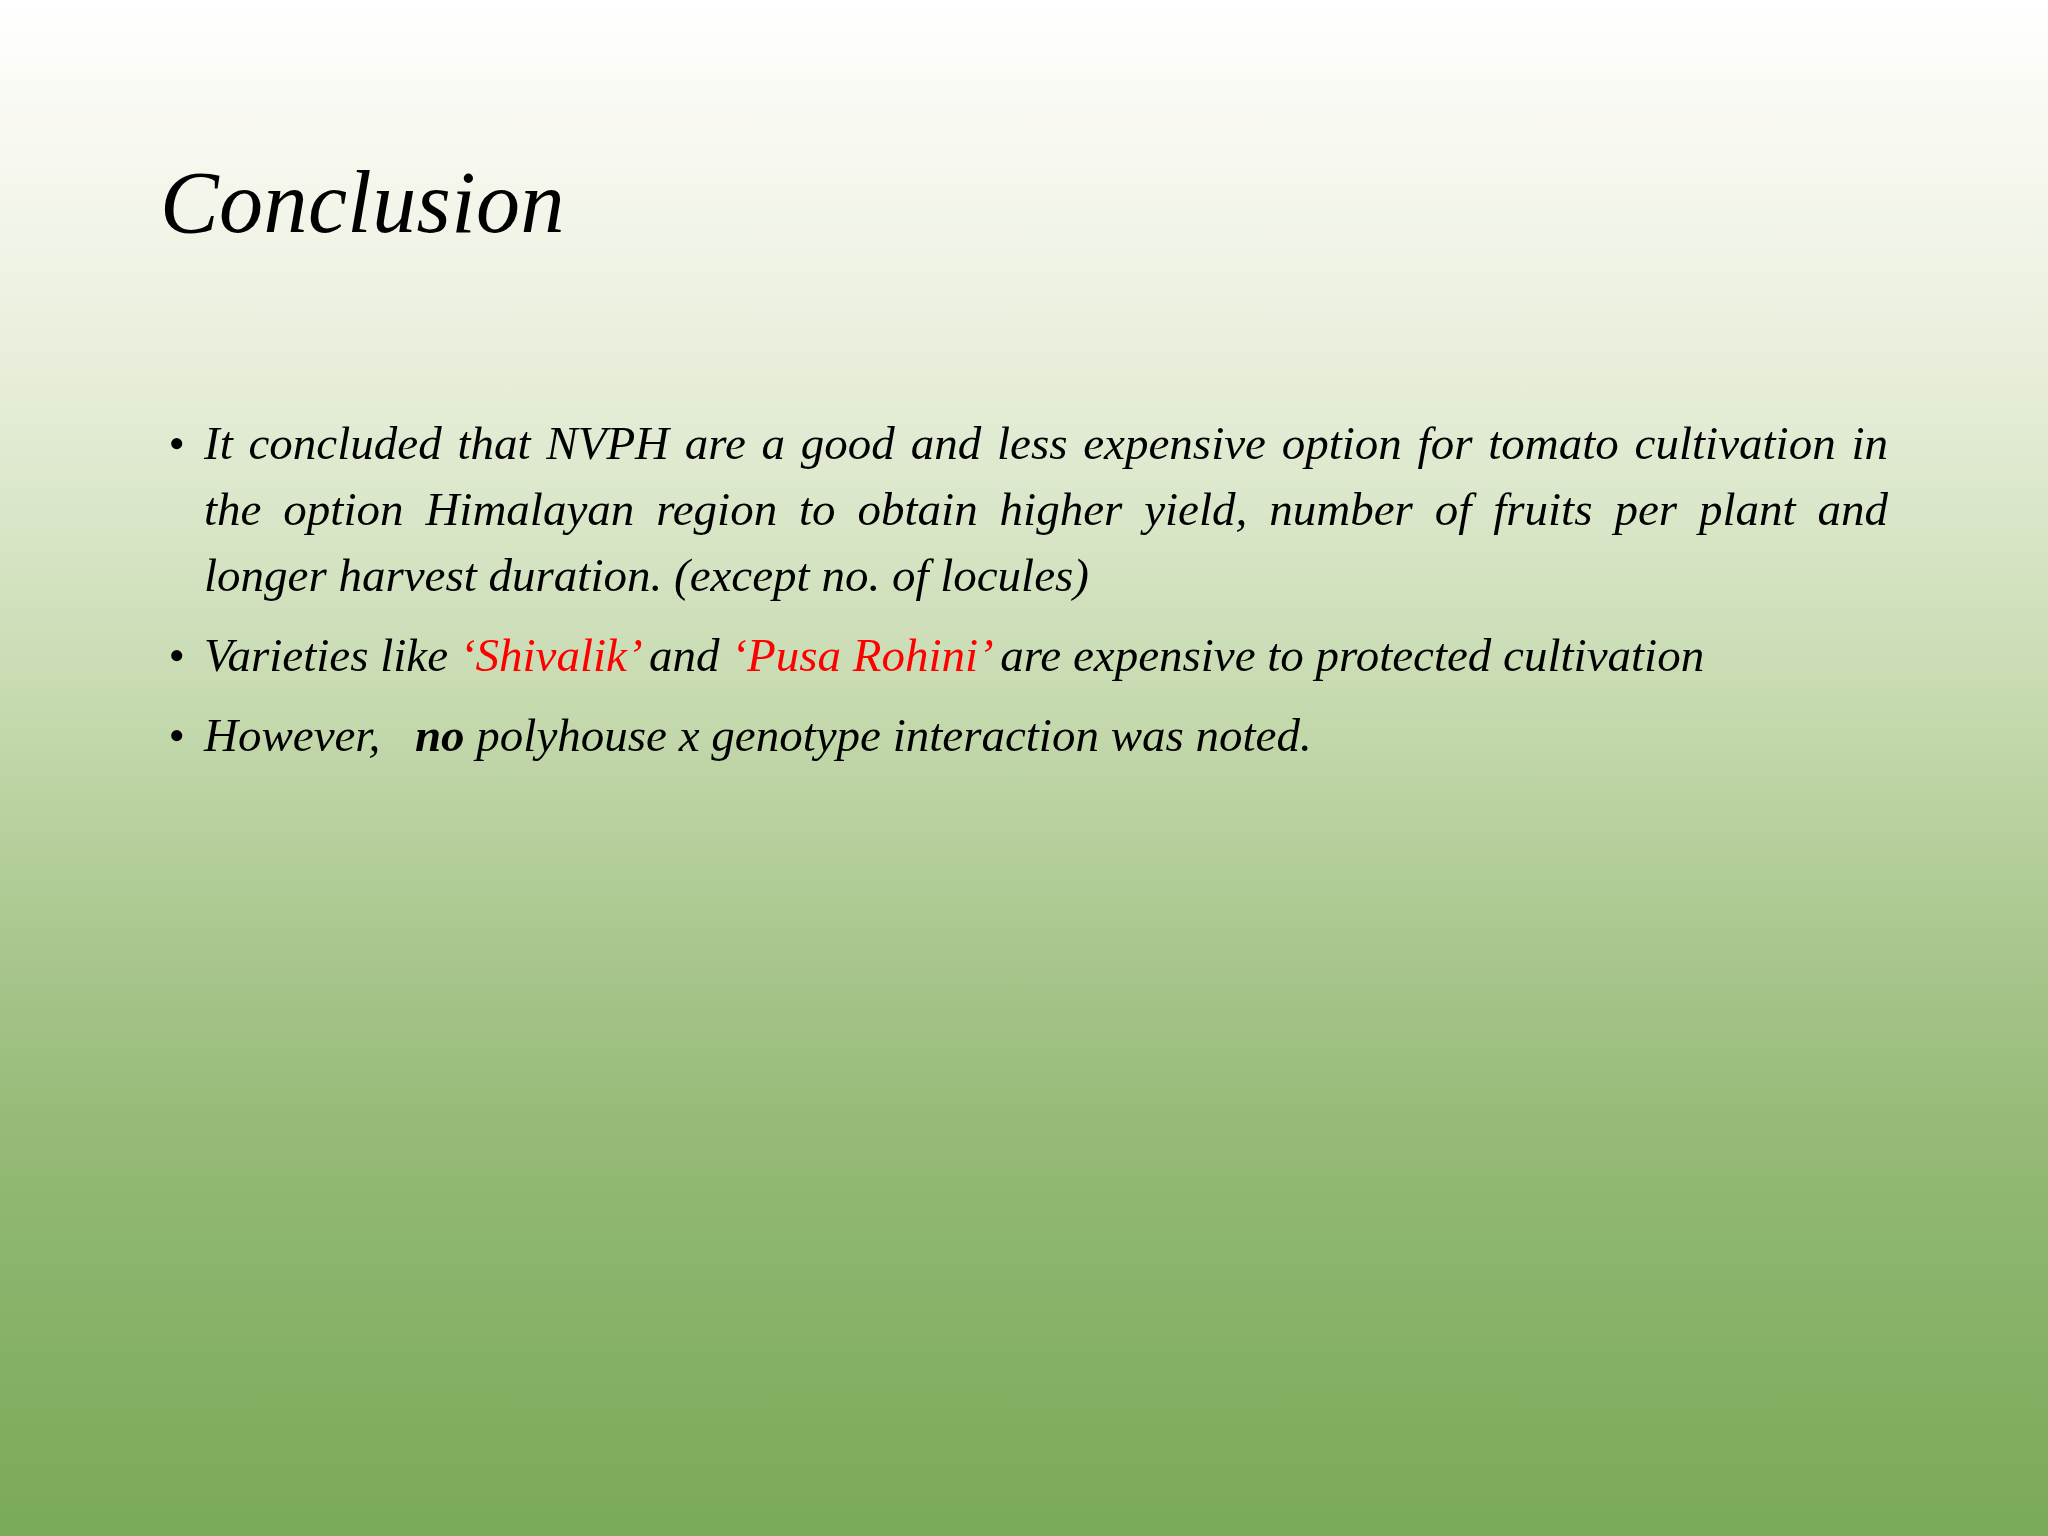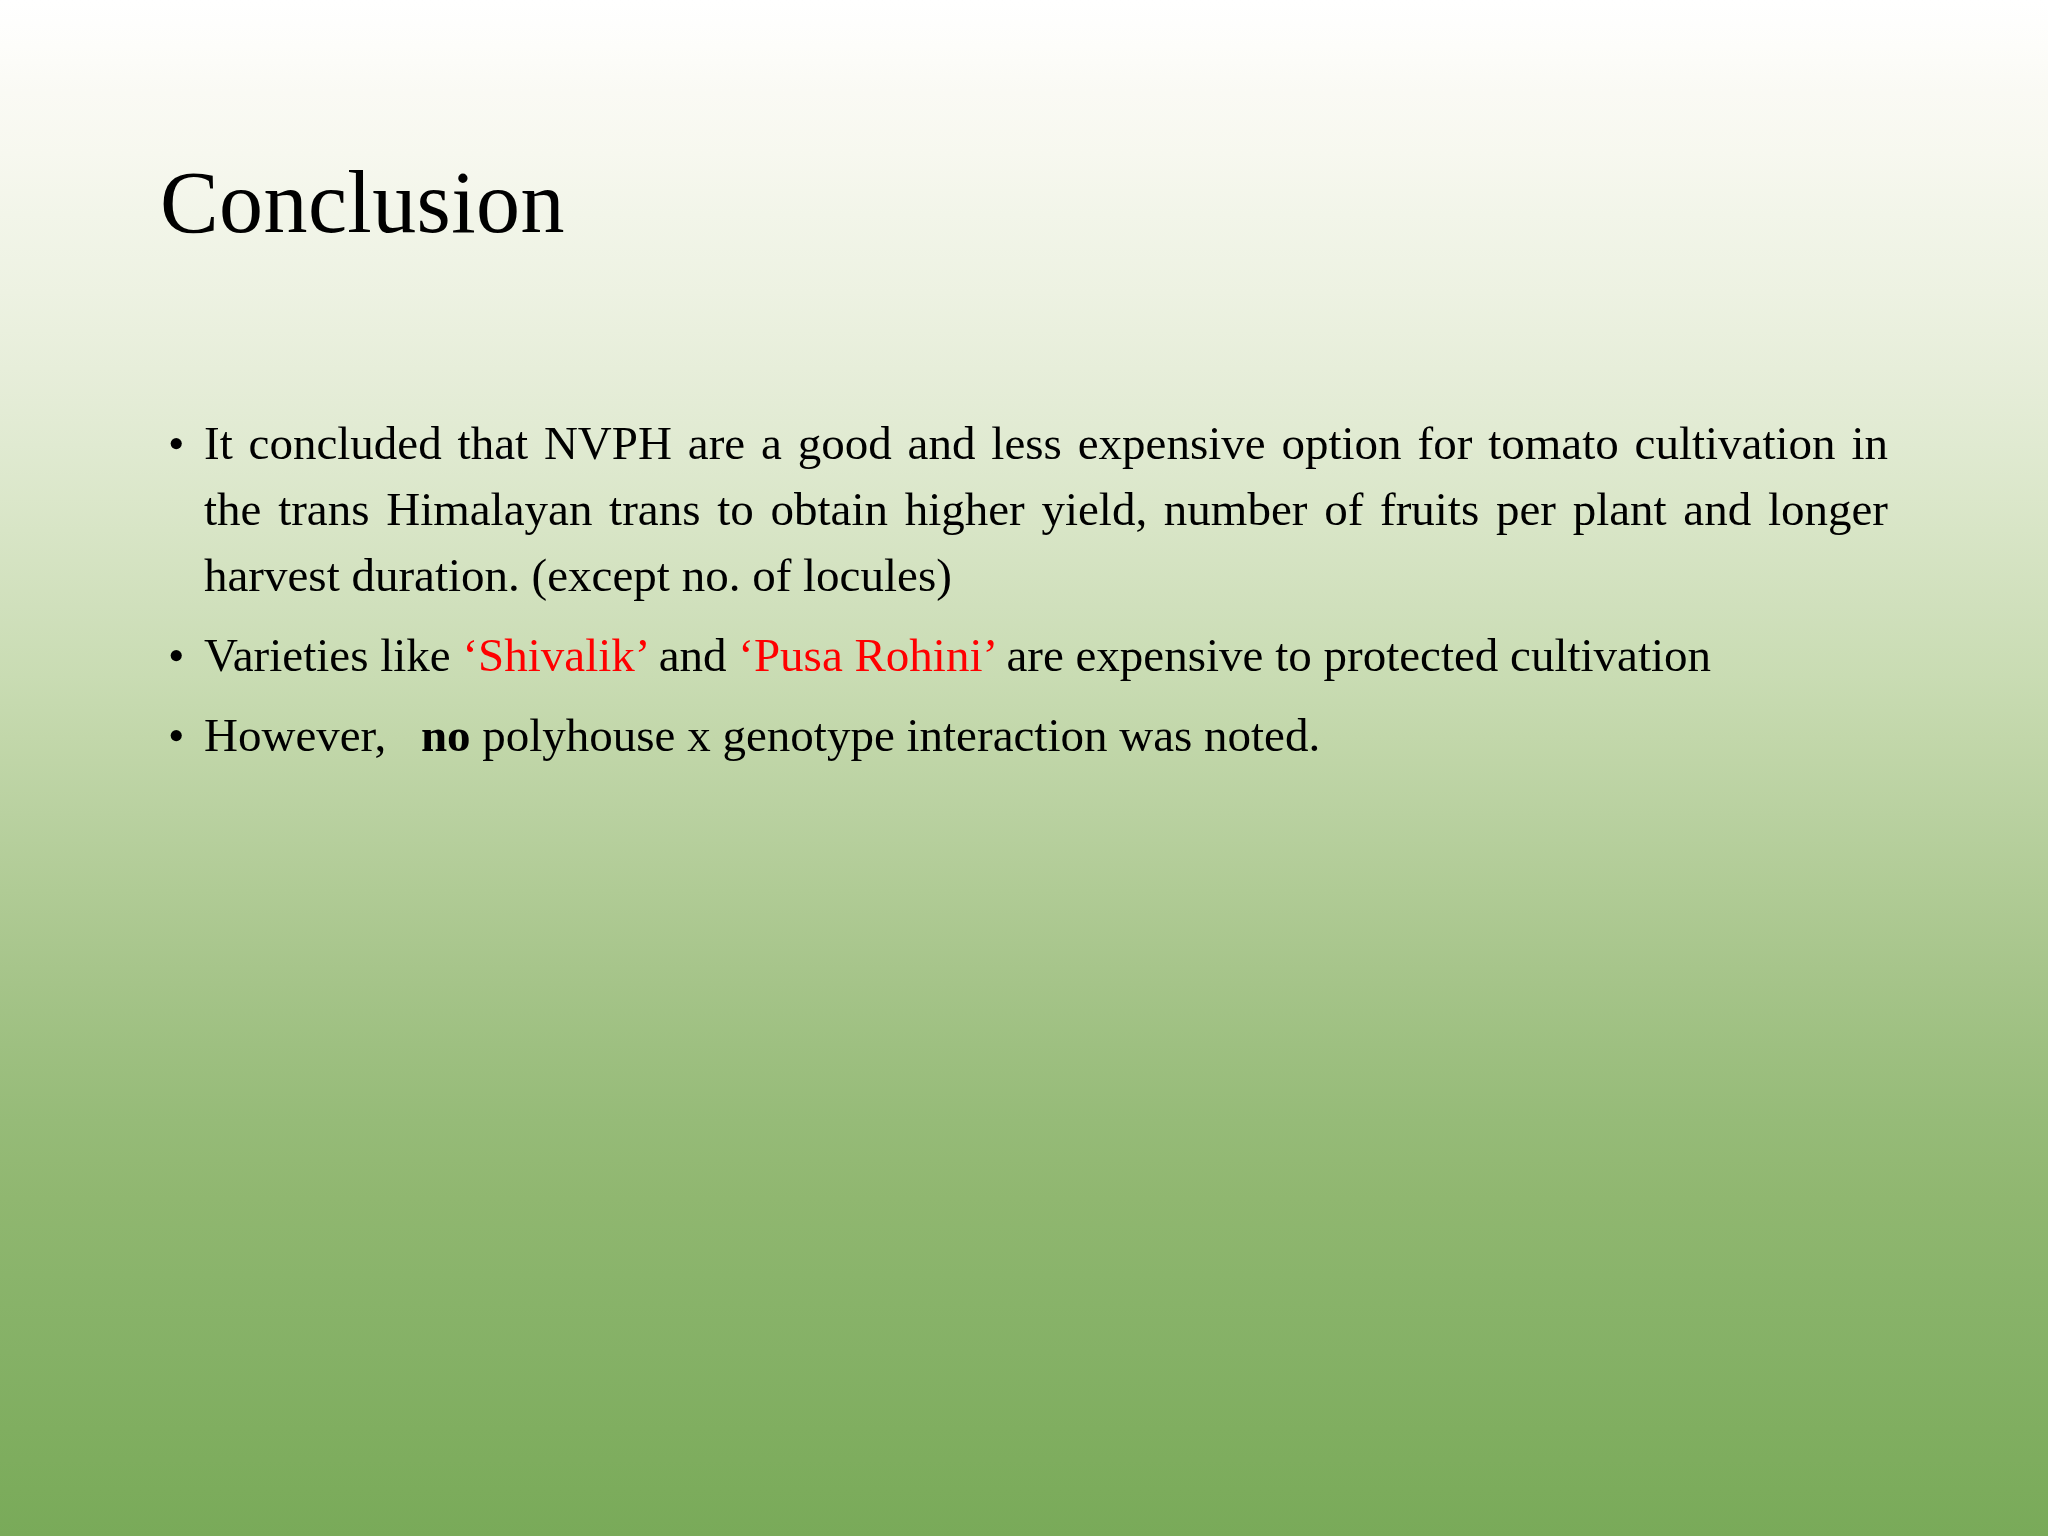--- a/index.html
+++ b/index.html
@@ -34,20 +34,21 @@
       #9ec081  68.0%,
       #96bb78  73.0%,
       #90b770  78.0%,
       #8ab46b  83.0%,
       #85b166  88.0%,
       #80ae60  93.0%,
       #7cac5c  97.0%,
       #79aa59 100.0%
     );
     font-family: "Liberation Serif", "DejaVu Serif", serif;
+    font-style: italic;
     -webkit-font-smoothing: antialiased;
   }
 
   
   #title-block {
     position: absolute;
     left: 160px;
     top: 156px;
     width: 1720px;
   }
@@ -130,21 +131,21 @@
 
   <div id="title-block">
     <h1 id="slide-title">Conclusion</h1>
   </div>
 
   <div id="body-block">
     <ul class="bullets">
 
       <li class="bullet-item">
         <span class="bullet-marker">•</span>
-        <span class="bullet-text">It concluded that NVPH are a good and less expensive option for tomato cultivation in the trans Himalayan trans to obtain higher yield, number of fruits per plant and longer harvest duration. (except no. of locules)</span>
+        <span class="bullet-text">It concluded that NVPH are a good and less expensive option for tomato cultivation in the option Himalayan region to obtain higher yield, number of fruits per plant and longer harvest duration. (except no. of locules)</span>
       </li>
 
       <li class="bullet-item">
         <span class="bullet-marker">•</span>
         <span class="bullet-text"><span>Varieties like </span><span class="varietal">‘Shivalik’</span><span> and </span><span class="varietal">‘Pusa Rohini’</span><span> are expensive to protected cultivation</span></span>
       </li>
 
       <li class="bullet-item no-justify">
         <span class="bullet-marker">•</span>
         <span class="bullet-text"><span>However, </span><span class="emph-bold">no</span><span> polyhouse x genotype interaction was noted.</span></span>

